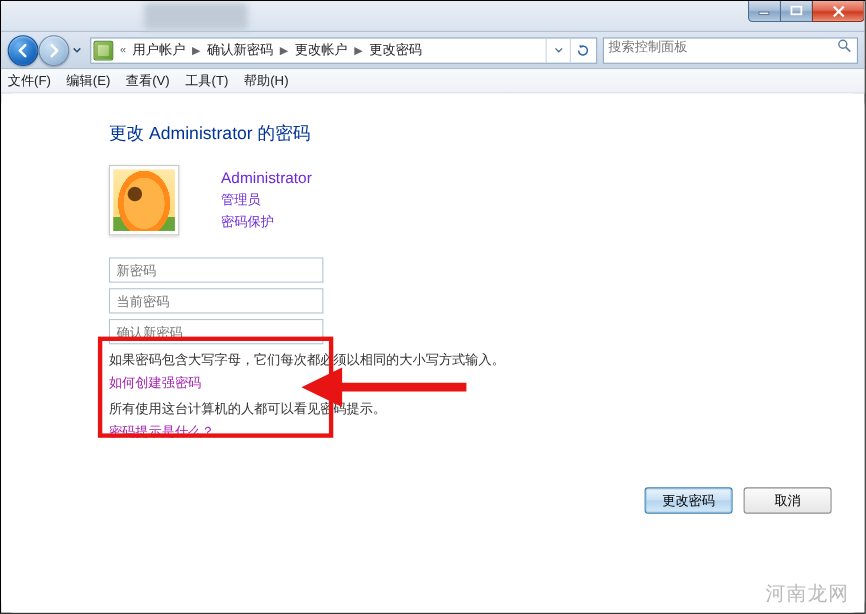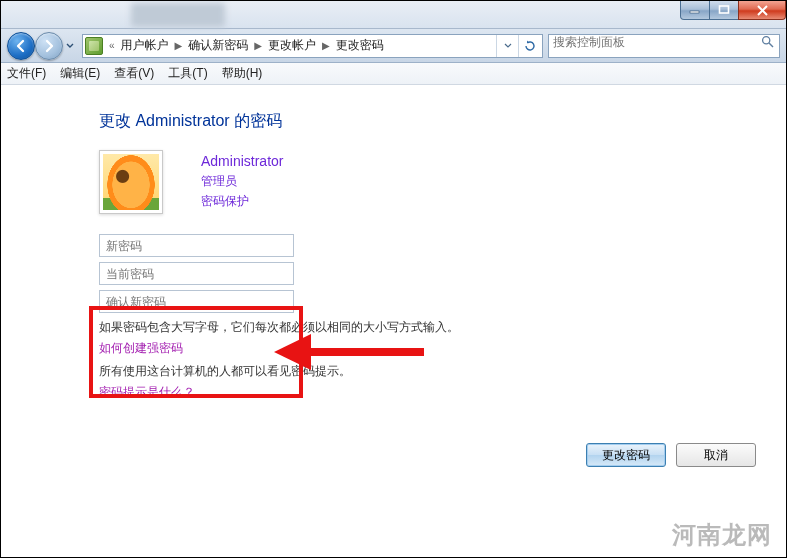--- a/index.html
+++ b/index.html
@@ -220,21 +220,21 @@
   .annot-arrow {
     position:absolute;
     left: 268px; top: 242px;
     width: 160px; height: 50px;
     pointer-events:none;
   }
 
   
   .wm {
     position:absolute; right: 14px; bottom: 6px;
-    font-size: 24px; font-weight: bold;
+    font-size: 18px; font-weight: normal;
     color: rgba(179,179,179,.9);
     font-family: "SimHei","Microsoft YaHei",sans-serif;
     letter-spacing: 1px;
   }
 </style>
 </head>
 <body>
 
 <div class="titlebar">
   <div class="title-blur"></div>

